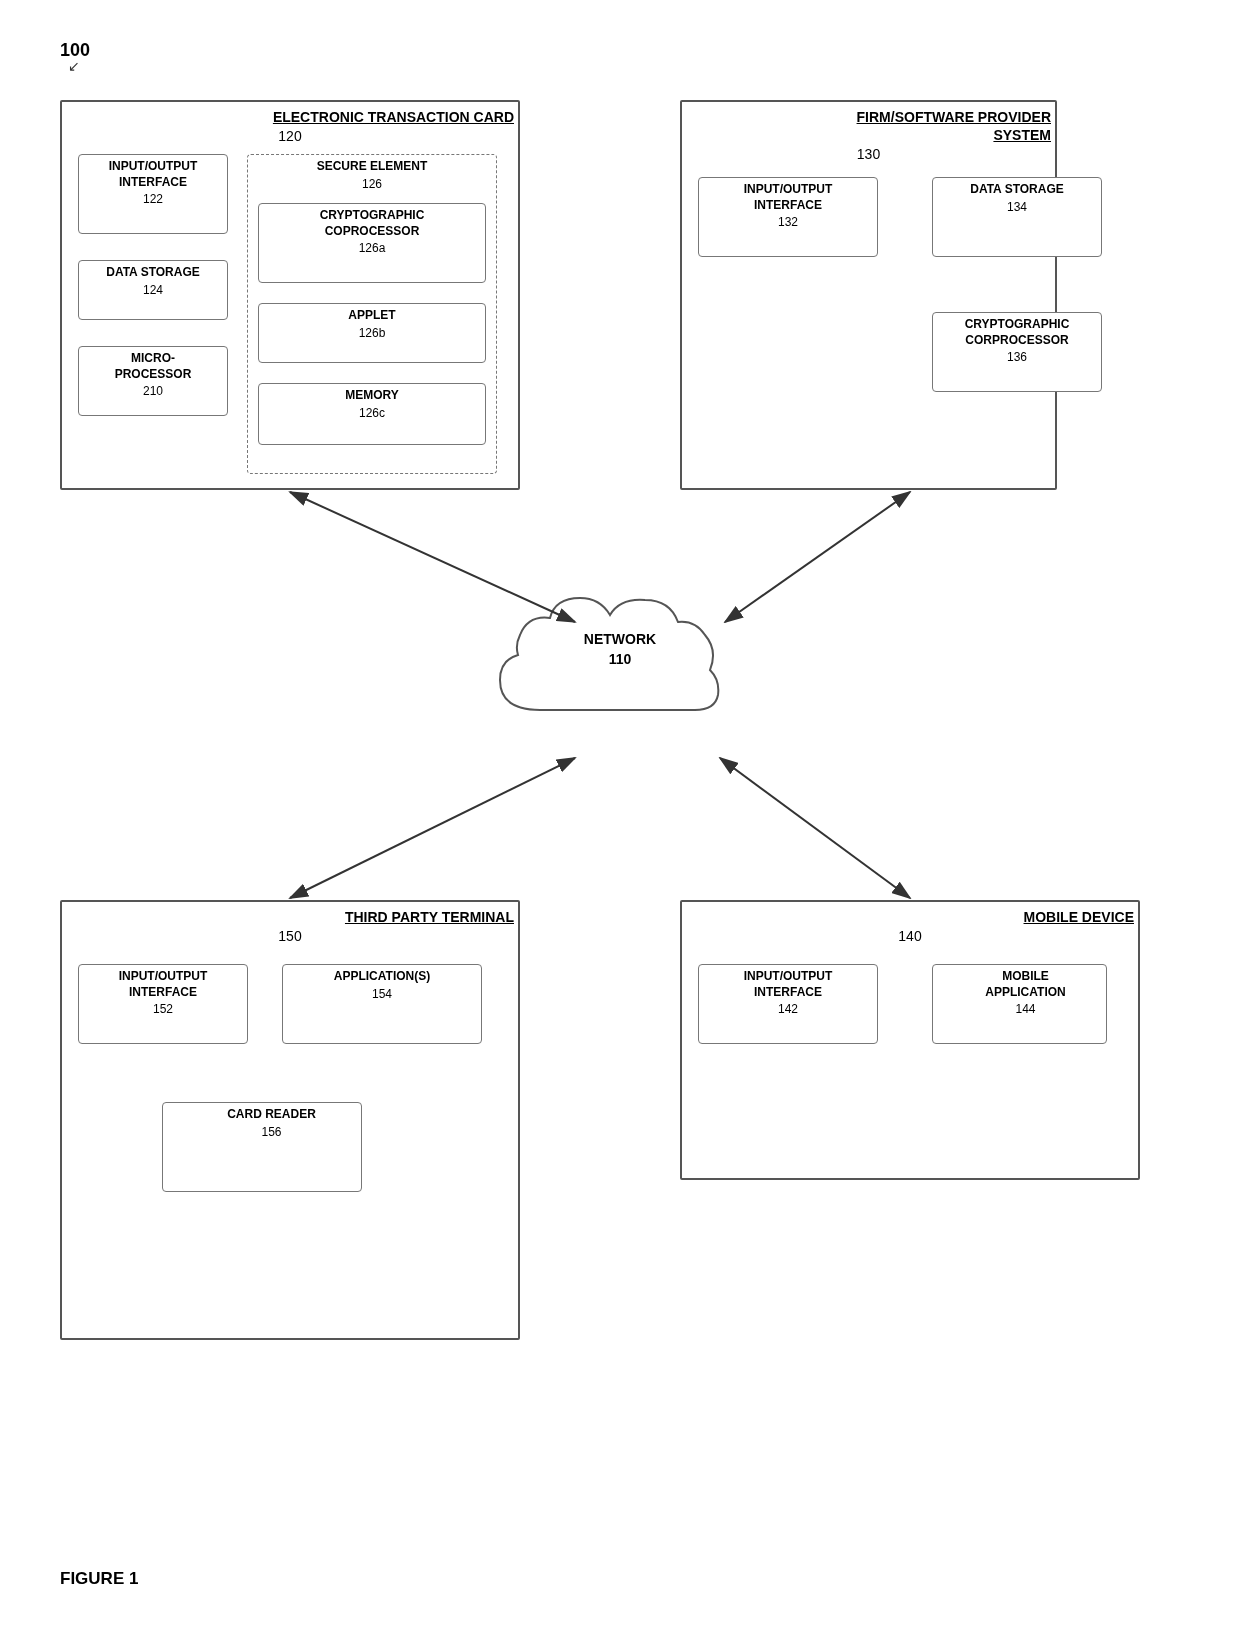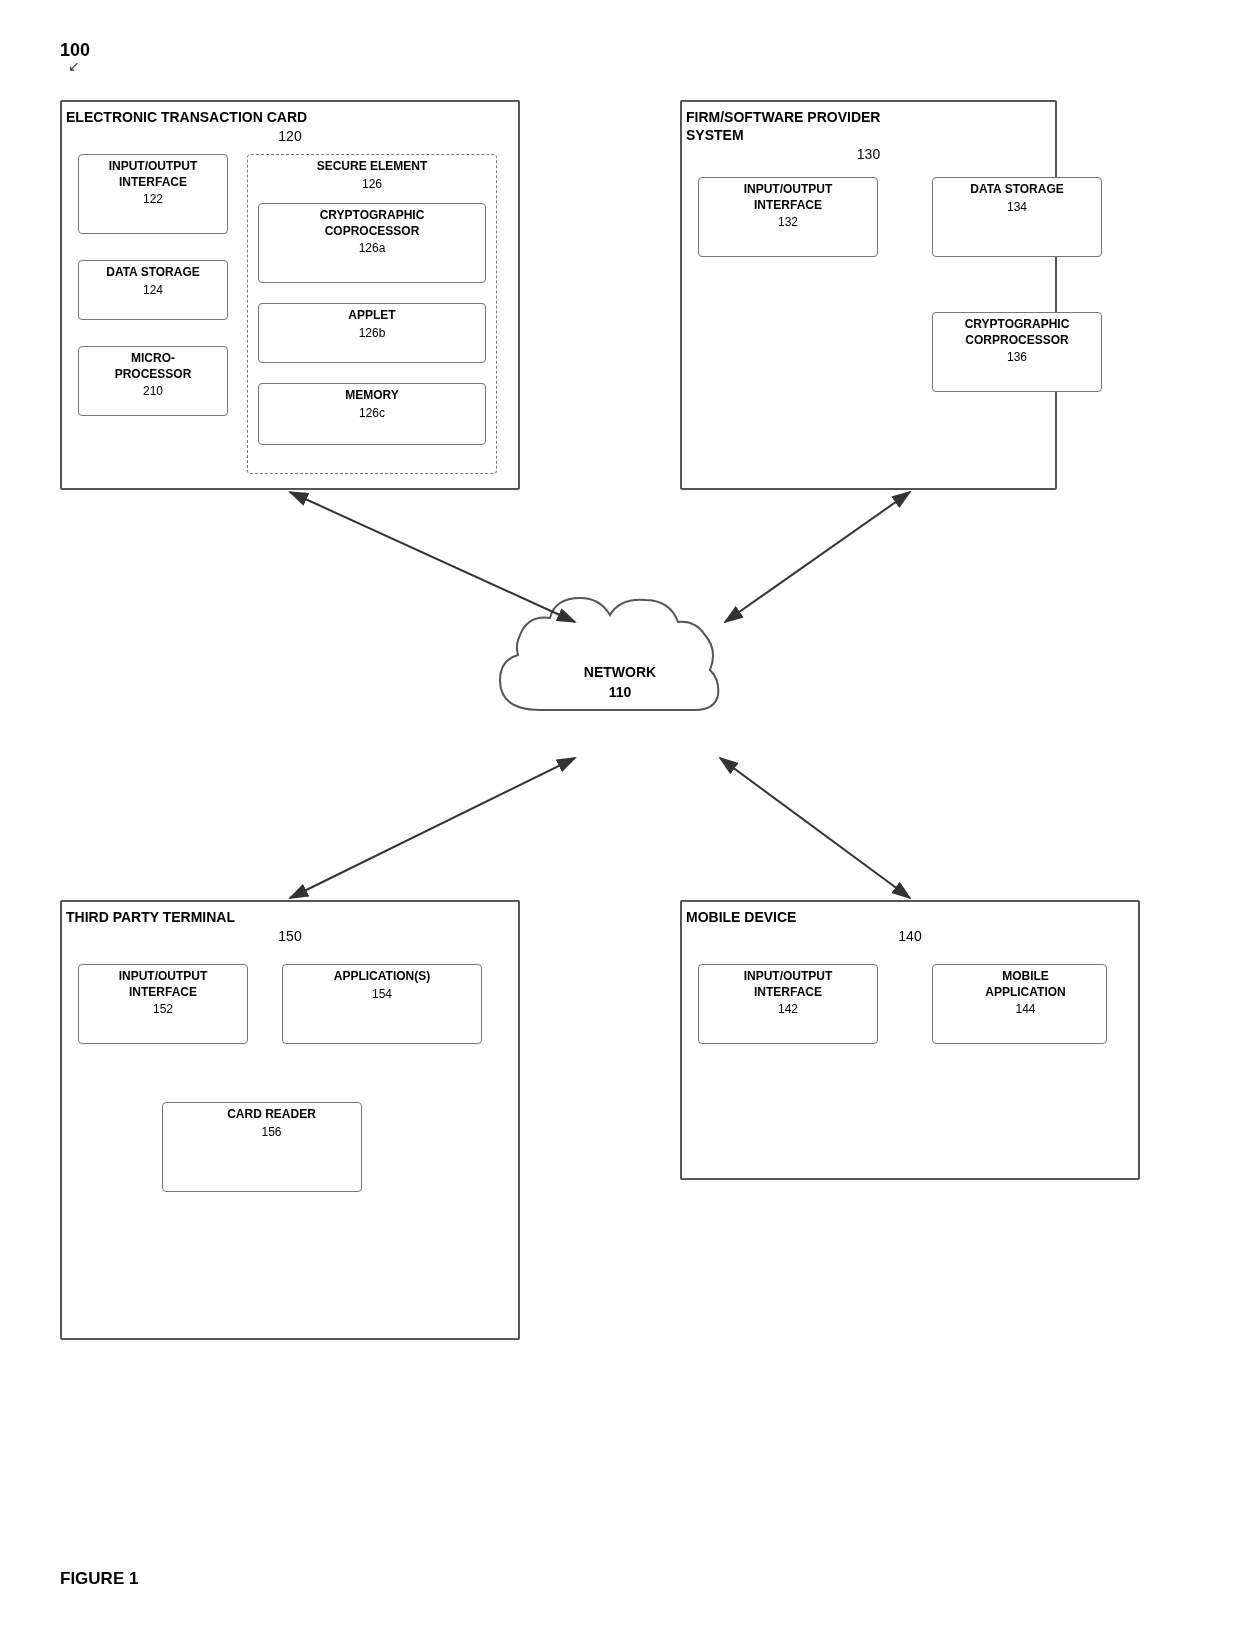--- a/index.html
+++ b/index.html
@@ -32,23 +32,24 @@
     .outer-box {
       border: 2px solid #555;
       border-radius: 2px;
       position: absolute;
       background: #fff;
     }
 
     .box-title {
       font-size: 14px;
       font-weight: bold;
-      text-align: left;
+      text-align: right;
       line-height: 1.3;
       padding: 6px 4px 2px;
+      text-decoration: underline;
     }
     .box-number {
       font-size: 14px;
       text-align: center;
       padding-bottom: 6px;
     }
 
     
     .inner-box {
       border: 1.5px solid #777;
@@ -164,21 +165,21 @@
     <div class="inner-box-label">CRYPTOGRAPHIC<br>CORPROCESSOR</div>
     <div class="inner-box-num">136</div>
   </div>
 </div>
 
 <div class="cloud-container" style="left:460px; top:570px; width:320px; height:200px;">
   <svg width="320" height="180" viewBox="0 0 320 180">
 
     <path d="M80,140 Q40,140 40,110 Q40,90 58,85 Q55,75 60,65 Q68,45 90,48 Q95,28 120,28 Q140,28 150,45 Q160,28 185,30 Q210,30 218,52 Q235,50 245,65 Q258,80 250,100 Q260,110 258,125 Q255,140 235,140 Z" fill="white" stroke="#555" stroke-width="2"></path>
   </svg>
-  <div style="position:absolute; top:60px; left:0; width:320px; text-align:center;margin-top:33px;">
+  <div style="position:absolute; top:60px; left:0; width:320px; text-align:center;">
     <div class="cloud-text">NETWORK</div>
     <div class="cloud-text">110</div>
   </div>
 </div>
 
 <div class="outer-box" style="left:60px; top:900px; width:460px; height:440px;">
   <div class="box-title">THIRD PARTY TERMINAL</div>
   <div class="box-number">150</div>
 
   <div class="inner-box" style="left:16px; top:62px; width:170px; height:80px;">

